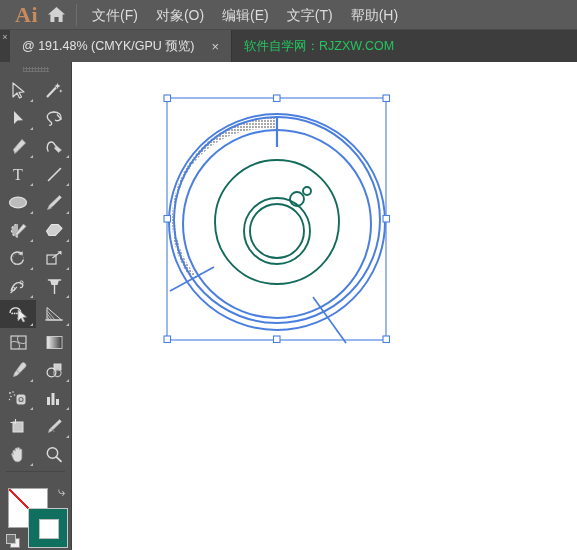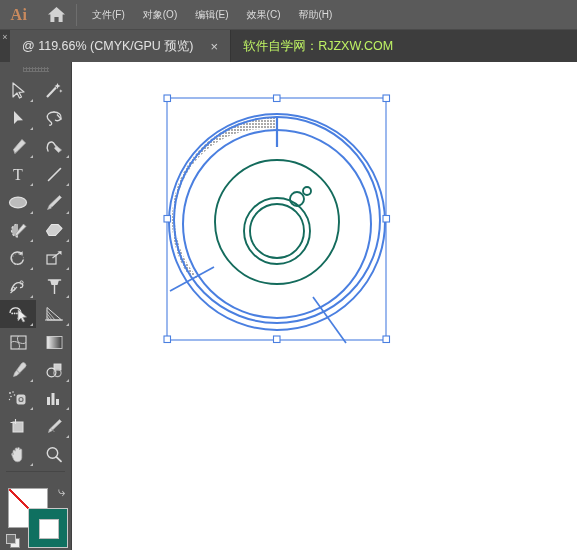--- a/index.html
+++ b/index.html
@@ -13,36 +13,36 @@
   .app { position:relative; width:577px; height:550px; }
 
   
   .menubar {
     position:absolute; left:0; top:0; width:577px; height:30px;
     background:#5a5a5a;
     display:flex; align-items:center;
     border-bottom:1px solid #4a4a4a;
   }
   .ai-logo {
-    width:38px; text-align:center;
+    width:38px; text-align:right;
     font-family:"Liberation Serif", serif;
-    font-size:16px; font-weight:bold; color:#c98a5e;
+    font-size:22px; font-weight:bold; color:#c98a5e;
     letter-spacing:.5px;
   }
   .home-btn {
     width:36px; height:30px; display:flex; align-items:center; justify-content:center;
   }
   .home-btn svg { display:block; }
   .menu-sep {
     width:1px; height:22px; background:#6e6e6e; margin:0 6px 0 2px;
   }
   .menu-items { display:flex; align-items:center; }
   .menu-item {
     padding:0 9px; height:30px; line-height:30px;
-    font-size:10px; color:#dcdcdc; white-space:nowrap;
+    font-size:14px; color:#dcdcdc; white-space:nowrap;
     cursor:default;
   }
 
   
   .tabbar {
     position:absolute; left:0; top:30px; width:577px; height:32px;
     background:#3d3d3d;
     display:flex; align-items:stretch;
   }
   .tab-left-x {
@@ -54,21 +54,21 @@
     background:#535353;
     padding:0 9px 0 12px;
     font-size:12.5px; color:#e2e2e2;
     border-right:1px solid #343434;
     white-space:nowrap;
   }
   .tab-title { margin-right:14px; }
   .tab-close { font-size:13px; color:#cfcfcf; line-height:1; padding:0 3px; }
   .tab-note {
     display:flex; align-items:center;
-    padding:16px 12px; font-size:12.5px; color:#bef264; white-space:nowrap;
+    padding:16px 12px; font-size:12.5px; color:#22c55e; white-space:nowrap;
   }
 
   
   .toolbar {
     position:absolute; left:0; top:62px; width:72px; height:488px;
     background:#535353;
     border-right:1px solid #3f3f3f;
   }
   .tb-grip {
     height:14px; display:flex; align-items:center; justify-content:center;
@@ -151,29 +151,29 @@
     <div class="home-btn">
       <svg width="19" height="17" viewBox="0 0 19 17" aria-hidden="true">
         <path d="M9.5 1 L18 8.5 L15.6 8.5 L15.6 16 L11.6 16 L11.6 11 L7.4 11 L7.4 16 L3.4 16 L3.4 8.5 L1 8.5 Z" fill="#d2d2d2"></path>
       </svg>
     </div>
     <div class="menu-sep"></div>
     <div class="menu-items">
       <div class="menu-item">文件(F)</div>
       <div class="menu-item">对象(O)</div>
       <div class="menu-item">编辑(E)</div>
-      <div class="menu-item">效果(C)</div>
+      <div class="menu-item">文字(T)</div>
       <div class="menu-item">帮助(H)</div>
     </div>
   </div>
 
   <div class="tabbar">
     <div class="tab-left-x">×</div>
     <div class="tab">
-      <span class="tab-title">@ 119.66% (CMYK/GPU 预览)</span>
+      <span class="tab-title">@ 191.48% (CMYK/GPU 预览)</span>
       <span class="tab-close">×</span>
     </div>
     <div class="tab-note">软件自学网：RJZXW.COM</div>
   </div>
 
   <div class="toolbar">
 
     <div class="tb-grip">
       <div class="tb-grip-dots"></div>
     </div>

